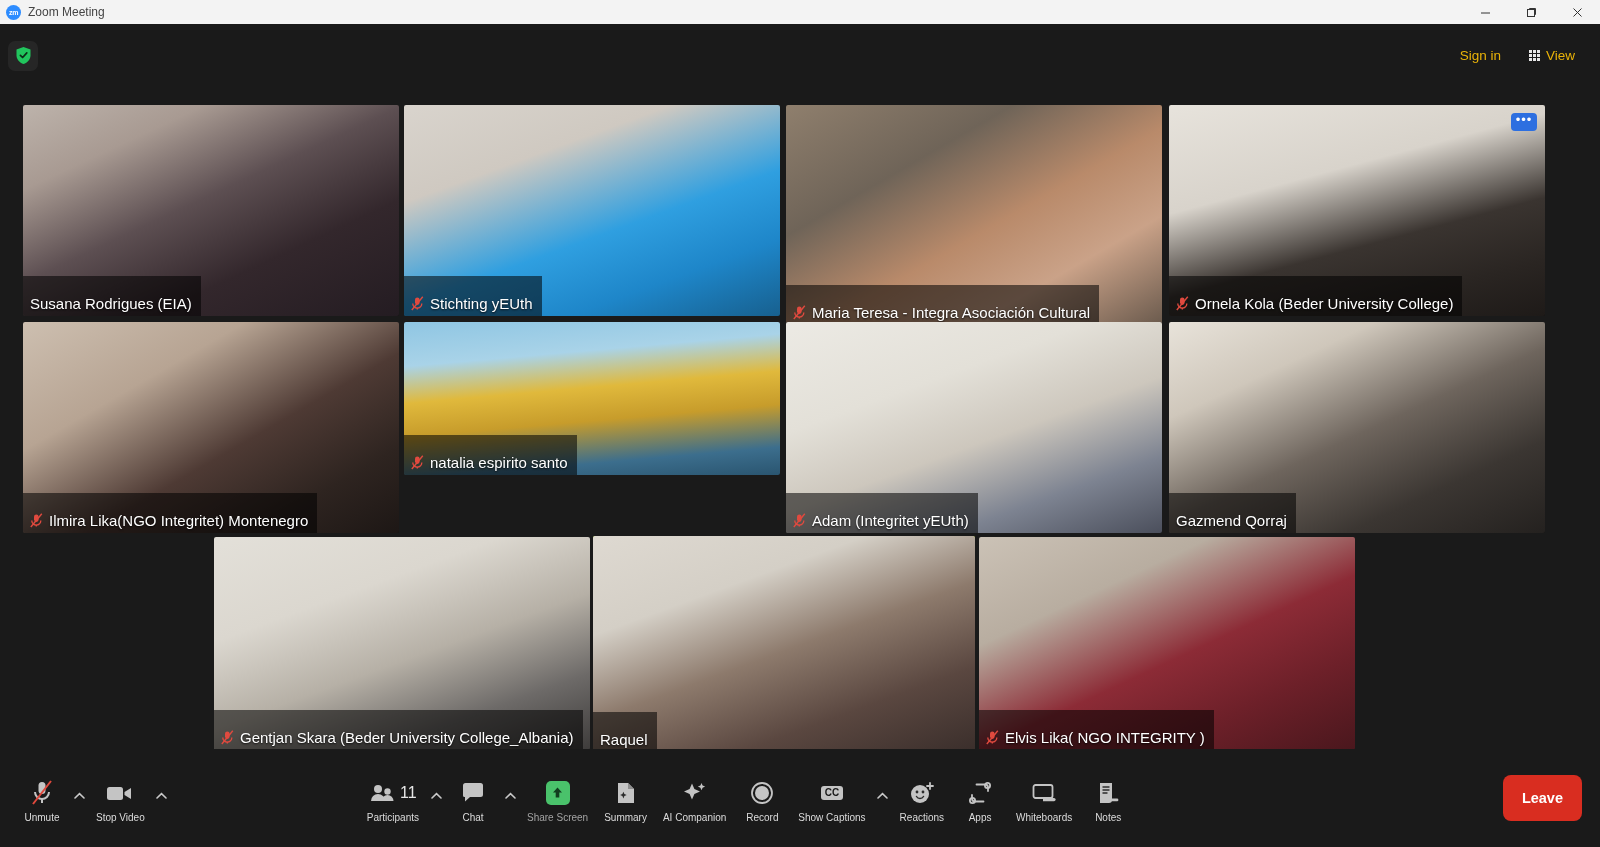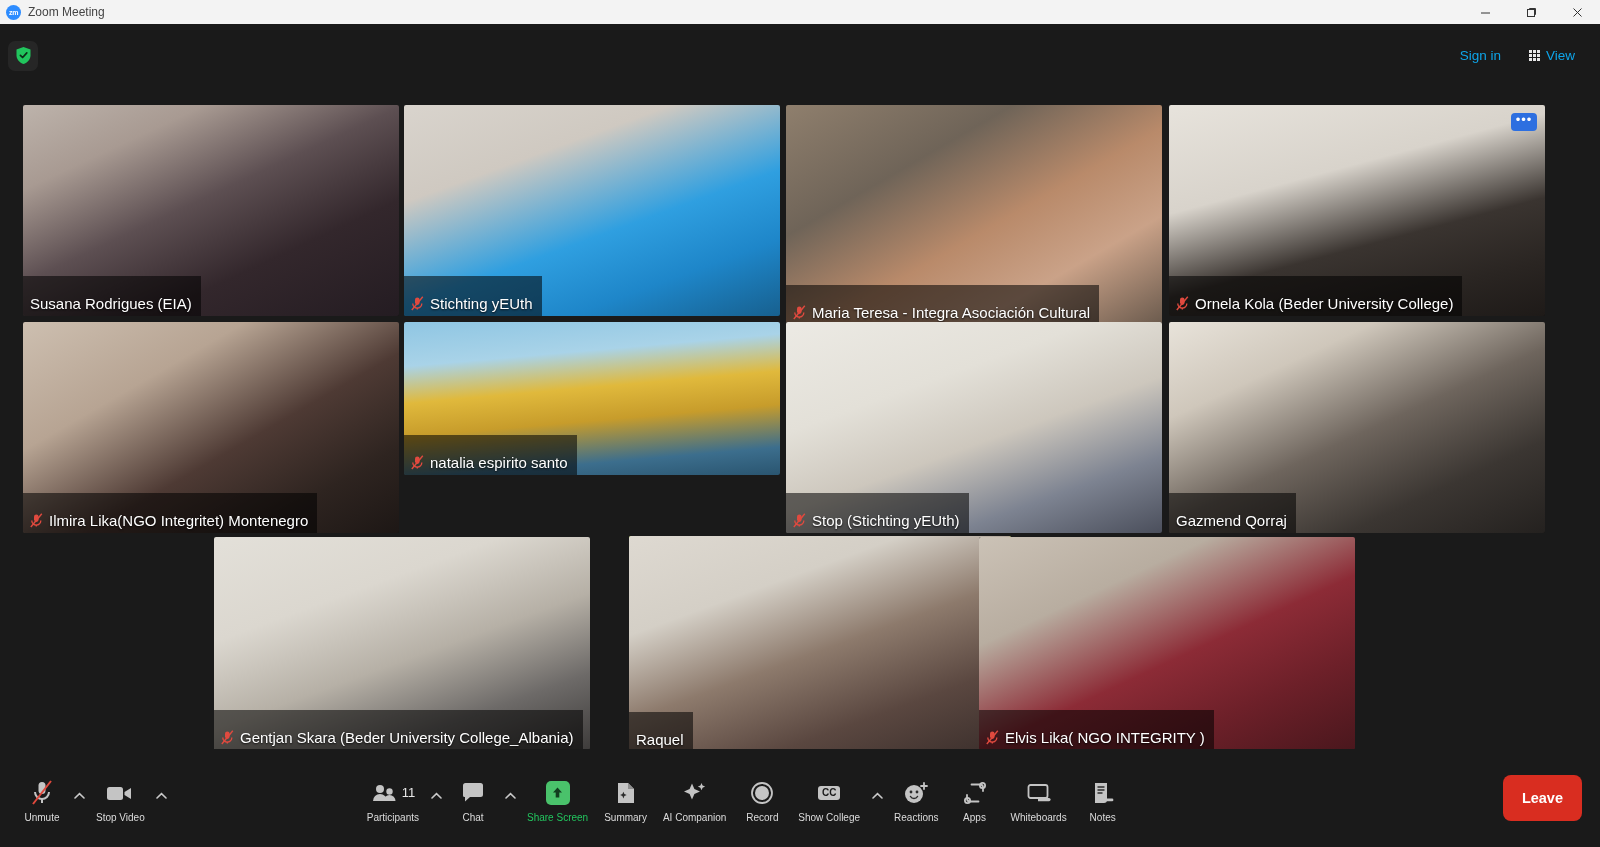--- a/index.html
+++ b/index.html
@@ -46,21 +46,21 @@
     margin-left: 8px;
     display: flex; align-items: center; justify-content: center;
   }
   .header-right {
     position: absolute; right: 14px; top: 50%;
     transform: translateY(-50%);
     display: flex; align-items: center; gap: 6px;
   }
   .hdr-btn {
     height: 30px; padding: 0 11px; border-radius: 7px;
-    background: transparent; color: #0ea5e9;
+    background: transparent; color: #eab308;
     font-size: 13.5px;
     display: flex; align-items: center; gap: 6px;
     cursor: pointer; border: none;
     font-family: "Liberation Sans", sans-serif;
   }
   .grid-icon { display: grid; grid-template-columns: repeat(3,3px); grid-template-rows: repeat(3,3px); gap: 1px; }
   .grid-icon i { background: #e8e8e8; display: block; width: 3px; height: 3px; }
 
   
   .gallery {
@@ -72,21 +72,21 @@
   .tile {
     position: absolute;
     overflow: hidden;
     background: #0d0d0d;
     border-radius: 2px;
   }
   .tile .video {
     position: absolute; inset: 0;
     background-size: cover; background-position: center;
   }
-  .tile.speaking { outline: 3px solid #b3e032; outline-offset: -3px; margin-left: 36px; }
+  .tile.speaking { outline: 3px solid #b3e032; outline-offset: -3px; }
   .namebar {
     position: absolute; left: 0; bottom: 0;
     max-width: 100%;
     padding: 19px 9px 4px 7px;
     background: rgba(0,0,0,0.55);
     color: #fff; font-size: 15px;
     display: flex; align-items: center; gap: 6px;
     white-space: nowrap;
   }
   .namebar .nm { text-shadow: 0 1px 2px rgba(0,0,0,.8); }
@@ -115,27 +115,27 @@
     cursor: pointer; position: relative;
   }
   .tb-ic {
     height: 30px; display: flex; align-items: center; justify-content: center;
     color: #c4c4c4;
   }
   .tb-lbl {
     margin-top: 4px; font-size: 10px; color: #dcdcdc;
     white-space: nowrap;
   }
-  .tb-lbl.green { color: #22c55e; }
+  .tb-lbl.green { color: #a3a3a3; }
   .caret {
     width: 18px; align-self: flex-end; margin-bottom: 23px;
     color: #c9c9c9; font-size: 11px; cursor: pointer;
     display: flex; align-items: center; justify-content: center;
   }
-  .pcount { font-size: 13px; color: #e6e6e6; margin-left: 3px; }
+  .pcount { font-size: 16px; color: #e6e6e6; margin-left: 3px; }
   .leave-btn {
     position: absolute; right: 18px; top: 50%; transform: translateY(-50%);
     background: #d92d20; color: #fff;
     border: none; border-radius: 8px;
     padding: 15px 19px; font-size: 14.5px; font-weight: bold;
     cursor: pointer; font-family: "Liberation Sans", sans-serif;
   }
   .share-sq {
     width: 24px; height: 24px; border-radius: 5px; background: #4ac26b;
     display: flex; align-items: center; justify-content: center;
@@ -285,21 +285,21 @@
       <div class="video" style="background: linear-gradient(160deg, rgb(236, 234, 228) 0%, rgb(227, 224, 216) 32%, rgb(205, 199, 189) 55%, rgb(125, 131, 145) 78%, rgb(75, 79, 92) 100%);"></div>
       <div class="namebar">
         <span style="display: flex;">
           <svg width="13" height="15" viewBox="0 0 13 15">
     <rect x="4" y="1.5" width="4.6" height="7.4" rx="2.3" fill="#e04a3f"></rect>
     <path d="M1.8 7.6 a4.5 4.5 0 0 0 9 0" fill="none" stroke="#e04a3f" stroke-width="1.4"></path>
     <line x1="6.3" y1="11.8" x2="6.3" y2="13.6" stroke="#e04a3f" stroke-width="1.4"></line>
     <line x1="0.8" y1="14" x2="11.8" y2="0.8" stroke="#e04a3f" stroke-width="1.4"></line>
   </svg>
         </span>
-        <span class="nm">Stop (Stichting yEUth)</span>
+        <span class="nm">Adam (Integritet yEUth)</span>
       </div>
     </div>
     <div class="tile" style="left: 1169px; top: 235px; width: 376px; height: 211px;">
       <div class="video" style="background: linear-gradient(155deg, rgb(232, 227, 218) 0%, rgb(207, 199, 187) 25%, rgb(110, 101, 93) 52%, rgb(59, 54, 50) 76%, rgb(36, 33, 31) 100%);"></div>
       <div class="namebar">
         <span class="nm">Gazmend Qorraj</span>
       </div>
     </div>
     <div class="tile" style="left: 214px; top: 450px; width: 376px; height: 213px;">
       <div class="video" style="background: linear-gradient(160deg, rgb(227, 224, 217) 0%, rgb(219, 215, 207) 30%, rgb(182, 176, 166) 55%, rgb(109, 106, 104) 78%, rgb(62, 60, 59) 100%);"></div>
@@ -453,21 +453,21 @@
       </svg>
           </div>
           <div class="tb-lbl">Record</div>
         </div>
       </div>
       <div class="tb-group">
         <div class="tb-item">
           <div class="tb-ic">
             <span class="cc-box">CC</span>
           </div>
-          <div class="tb-lbl">Show College</div>
+          <div class="tb-lbl">Show Captions</div>
         </div>
         <div class="caret">
           <svg width="11" height="8" viewBox="0 0 11 8">
             <path d="M1 6 L5.5 1.6 L10 6" fill="none" stroke="currentColor" stroke-width="1.6" stroke-linecap="round"></path>
           </svg>
         </div>
       </div>
       <div class="tb-group">
         <div class="tb-item">
           <div class="tb-ic">

